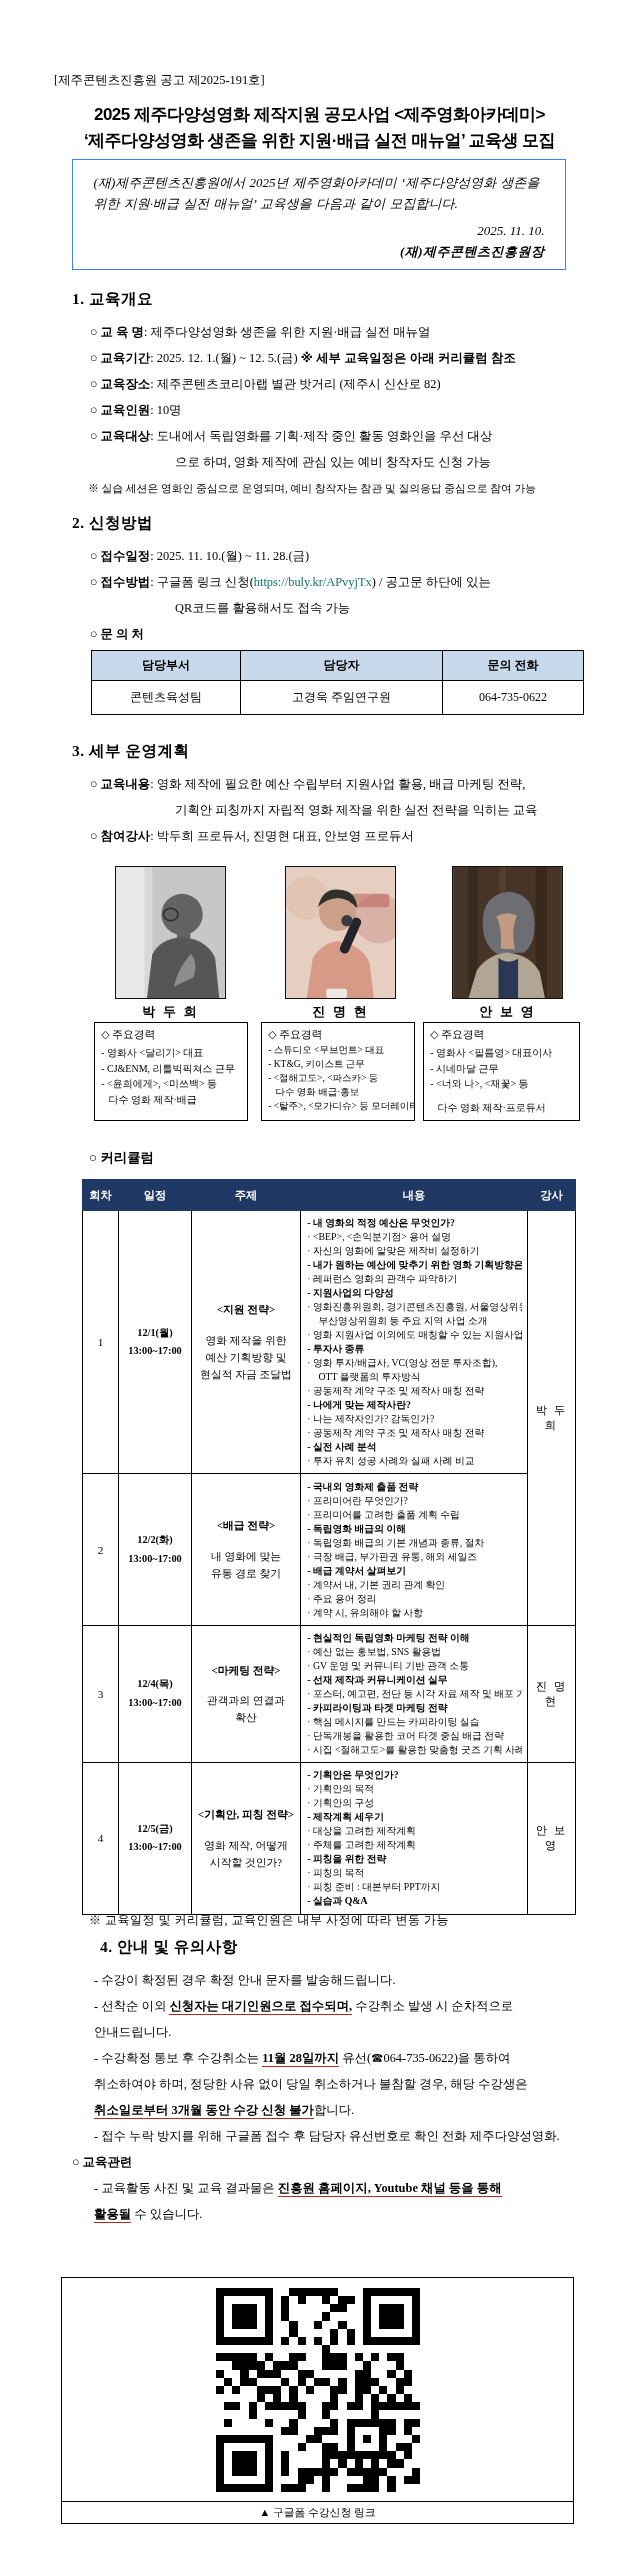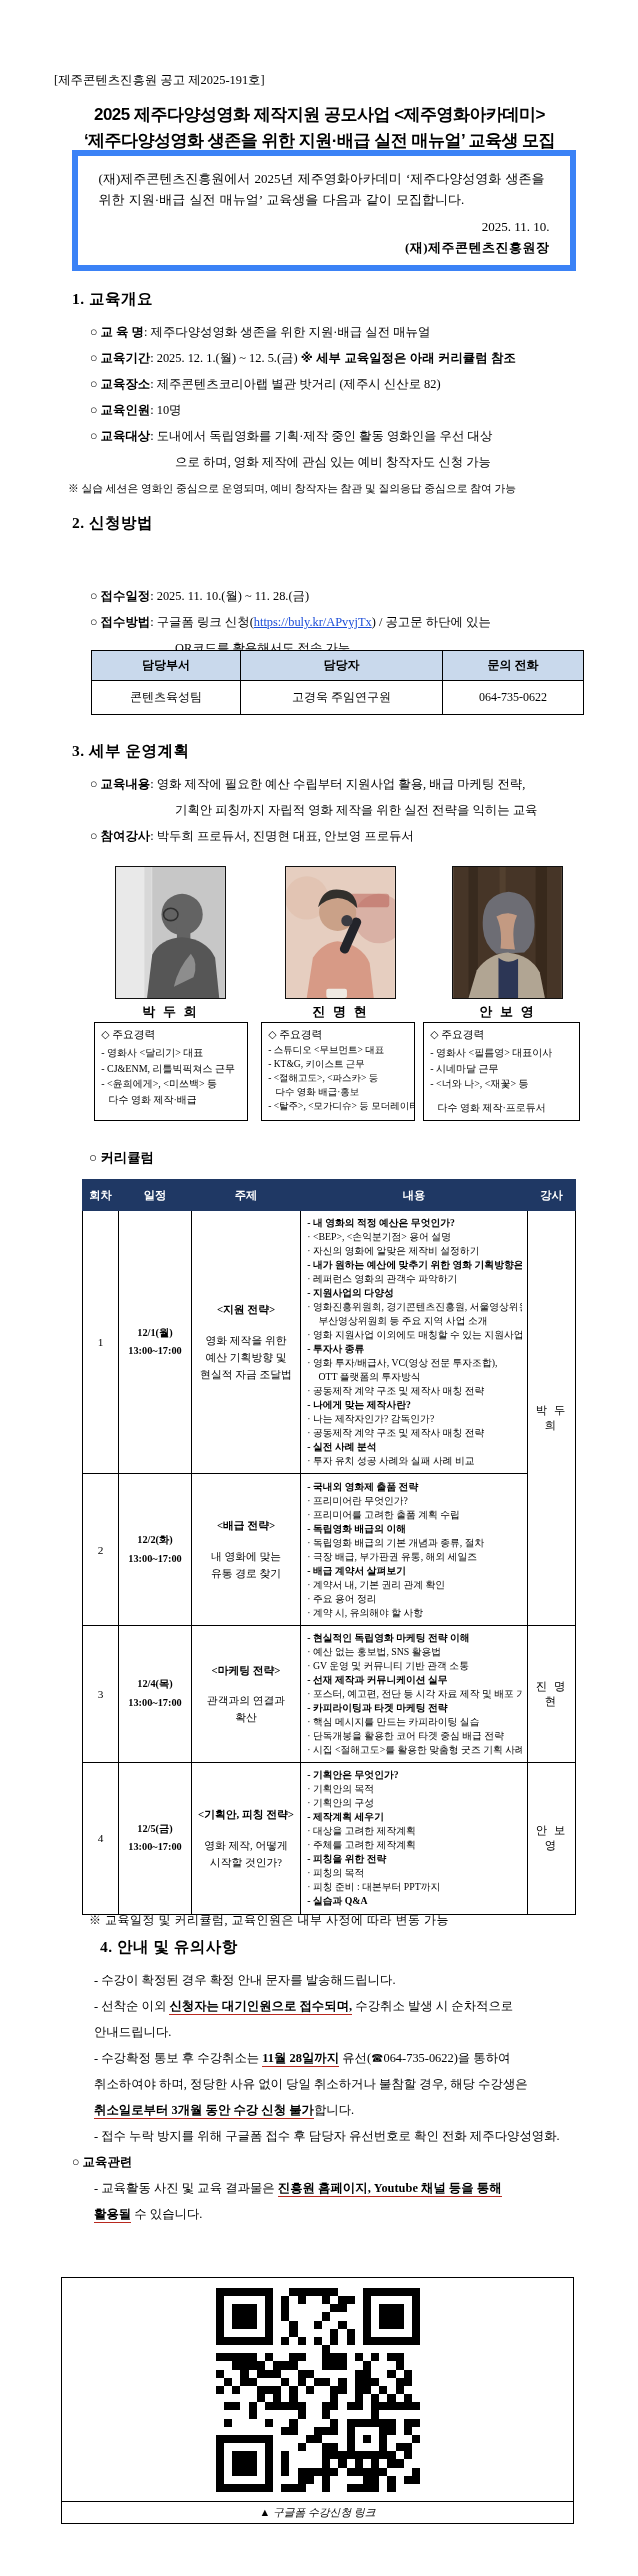--- a/index.html
+++ b/index.html
@@ -3,32 +3,32 @@
 <meta charset="utf-8">
 <style>
   html,body{margin:0;padding:0;background:#fff;}
   .page{position:relative;width:639px;height:2647px;background:#fff;overflow:hidden;
         font-family:"Liberation Serif","DejaVu Serif",serif;color:#000;}
   .abs{position:absolute;}
   .center{text-align:center;width:639px;}
   .b{font-weight:bold;}
   .gb{font-family:"Liberation Sans","DejaVu Sans",sans-serif;font-weight:bold;}
   .ru{font-weight:bold;border-bottom:1.5px solid #b8281e;padding-bottom:0.5px;text-align:right;}
-  .link{color:#1d4ed8;text-decoration:underline;cursor:pointer;}
+  .link{color:#0f766e;cursor:pointer;}
   .notice{font-size:12.4px;}
   .title{font-family:"Liberation Sans","DejaVu Sans",sans-serif;font-weight:bold;font-size:17px;letter-spacing:-0.5px;}
-  .intro-box{left:72px;top:150px;width:451px;border:6px solid #3b82f6;padding:13.4px 20.6px 8.2px 20.6px;}
+  .intro-box{left:72px;top:159px;width:451px;border:1px solid #3b82f6;padding:13.4px 20.6px 8.2px 20.6px;font-style:italic;}
   .intro-box p{margin:0;font-size:13px;line-height:20.6px;word-spacing:1px;}
   .intro-date{text-align:right;font-size:13px;margin-top:8.2px;}
   .intro-signer{text-align:right;font-size:13px;font-weight:bold;margin-top:4.1px;letter-spacing:0.5px;}
   .h-sec{left:72px;font-size:15.5px;font-weight:bold;letter-spacing:0.5px;}
   .ln{height:26px;line-height:26px;font-size:12.4px;white-space:nowrap;}
   .list-a .ind1{padding-left:90px;}
   .list-a .ind2{padding-left:175px;}
-  .list-a .ind3{padding-left:68px;font-size:10.8px;}
+  .list-a .ind3{padding-left:88px;font-size:10.8px;}
   .list-b .ind1{padding-left:72px;}
   .list-b .ind3{padding-left:94px;}
   table{border-collapse:collapse;}
   .contact{left:91px;top:650px;}
   .contact table{width:493px;border:1px solid #000;}
   .contact th{background:#c9d9ec;border:0.5px solid #000;height:27px;font-size:12px;font-weight:bold;}
   .contact td{border:0.5px solid #000;height:31px;font-size:12px;text-align:center;}
   .curr{left:82px;top:1179px;}
   .curr table{width:494px;border:1px solid #000;table-layout:fixed;}
   .curr th{background:#1f3864;color:#fff;border:0.5px solid #1f3864;height:28px;
@@ -49,21 +49,21 @@
   .photo{position:absolute;width:111px;height:133px;border:1px solid #111;box-sizing:border-box;}
   .pname{position:absolute;width:113px;text-align:center;font-family:"Liberation Sans","DejaVu Sans",sans-serif;
          font-weight:bold;font-size:13px;letter-spacing:2.1px;}
   .career{position:absolute;border:1px solid #000;box-sizing:border-box;height:99px;padding:5.2px 6.2px;overflow:hidden;}
   .career .ch{font-size:10.8px;margin-bottom:3.1px;}
   .career .cr{font-size:10px;line-height:15.5px;white-space:nowrap;}
   .career.tight .cr{font-size:9.5px;line-height:14px;}
   .career.tight .ch{margin-bottom:1px;}
   .qrblock{left:61px;top:2277px;width:513px;border:1px solid #000;box-sizing:border-box;}
   .qrarea{height:223px;display:flex;align-items:center;justify-content:center;}
-  .qrcaption{border-top:1px solid #000;height:20.6px;line-height:20.6px;text-align:center;font-size:10.8px;font-style:italic;}
+  .qrcaption{border-top:1px solid #000;height:20.6px;line-height:20.6px;text-align:center;font-size:10.8px;}
   .tnote{font-size:12px;letter-spacing:0.5px;}
   .currhead{font-size:13.4px;}
 </style>
 </head>
 <body>
 
 <div class="page">
 
   <div class="abs notice" style="left:54px;top:72px;">[제주콘텐츠진흥원 공고 제2025-191호]</div>
 
@@ -81,21 +81,21 @@
       <div class="ln ind1"><span>○ </span><span class="b">교 육 명</span><span>: 제주다양성영화 생존을 위한 지원·배급 실전 매뉴얼</span></div>
       <div class="ln ind1"><span>○ </span><span class="b">교육기간</span><span>: 2025. 12. 1.(월) ~ 12. 5.(금)   </span><span class="gb">※ 세부 교육일정은 아래 커리큘럼 참조</span></div>
       <div class="ln ind1"><span>○ </span><span class="b">교육장소</span><span>: 제주콘텐츠코리아랩 별관 밧거리 (제주시 신산로 82)</span></div>
       <div class="ln ind1"><span>○ </span><span class="b">교육인원</span><span>: 10명</span></div>
       <div class="ln ind1"><span>○ </span><span class="b">교육대상</span><span>: 도내에서 독립영화를 기획·제작 중인 활동 영화인을 우선 대상</span></div>
       <div class="ln ind2"><span>으로 하며, 영화 제작에 관심 있는 예비 창작자도 신청 가능</span></div>
       <div class="ln ind3"><span>※ 실습 세션은 영화인 중심으로 운영되며, 예비 창작자는 참관 및 질의응답 중심으로 참여 가능</span></div>
     </div>
 
   <div class="abs h-sec" style="top:513px;">2. 신청방법</div>
-  <div class="abs list-a" style="left:0;top:543px;width:639px;margin-top:40px;">
+  <div class="abs list-a" style="left:0;top:543px;width:639px;">
       <div class="ln ind1"><span>○ </span><span class="b">접수일정</span><span>: 2025. 11. 10.(월) ~ 11. 28.(금)</span></div>
       <div class="ln ind1"><span>○ </span><span class="b">접수방법</span><span>: 구글폼 링크 신청(</span><span class="link">https://buly.kr/APvyjTx</span><span>) / 공고문 하단에 있는</span></div>
       <div class="ln ind2"><span>QR코드를 활용해서도 접속 가능</span></div>
       <div class="ln ind1"><span>○ </span><span class="b">문 의 처</span></div>
     </div>
 
   <div class="abs contact">
     <table>
       <thead>
           <tr>

